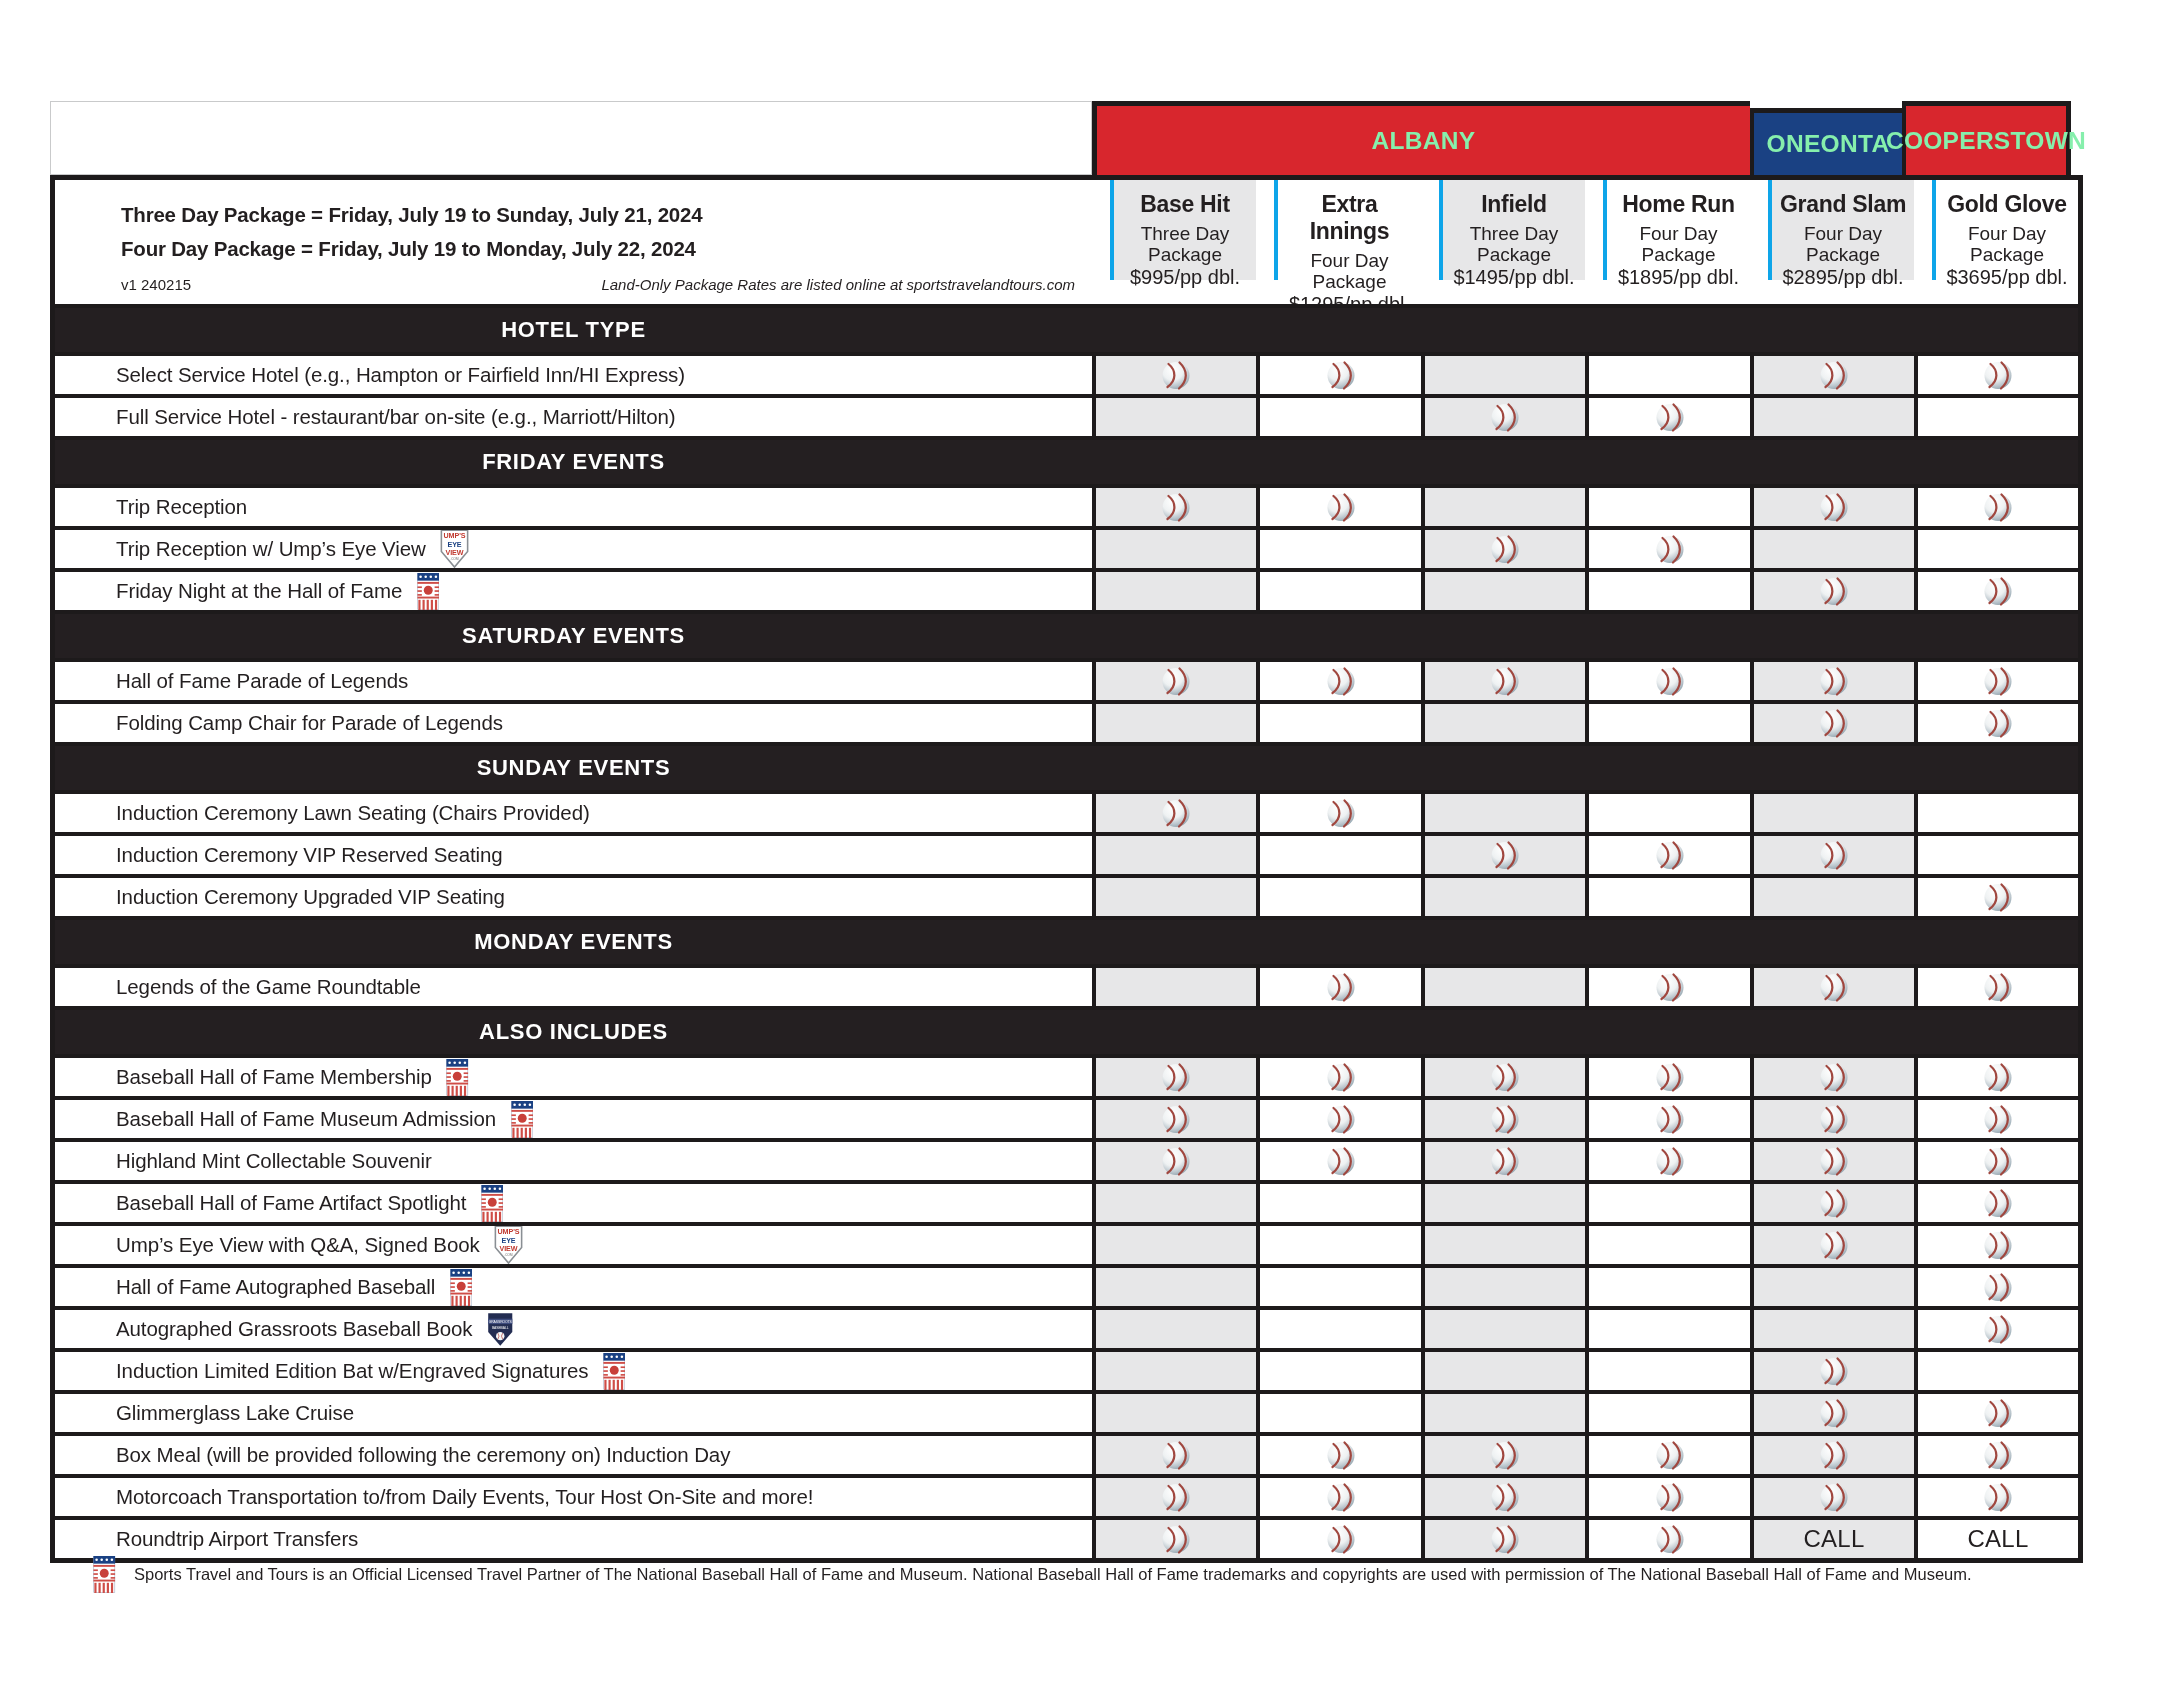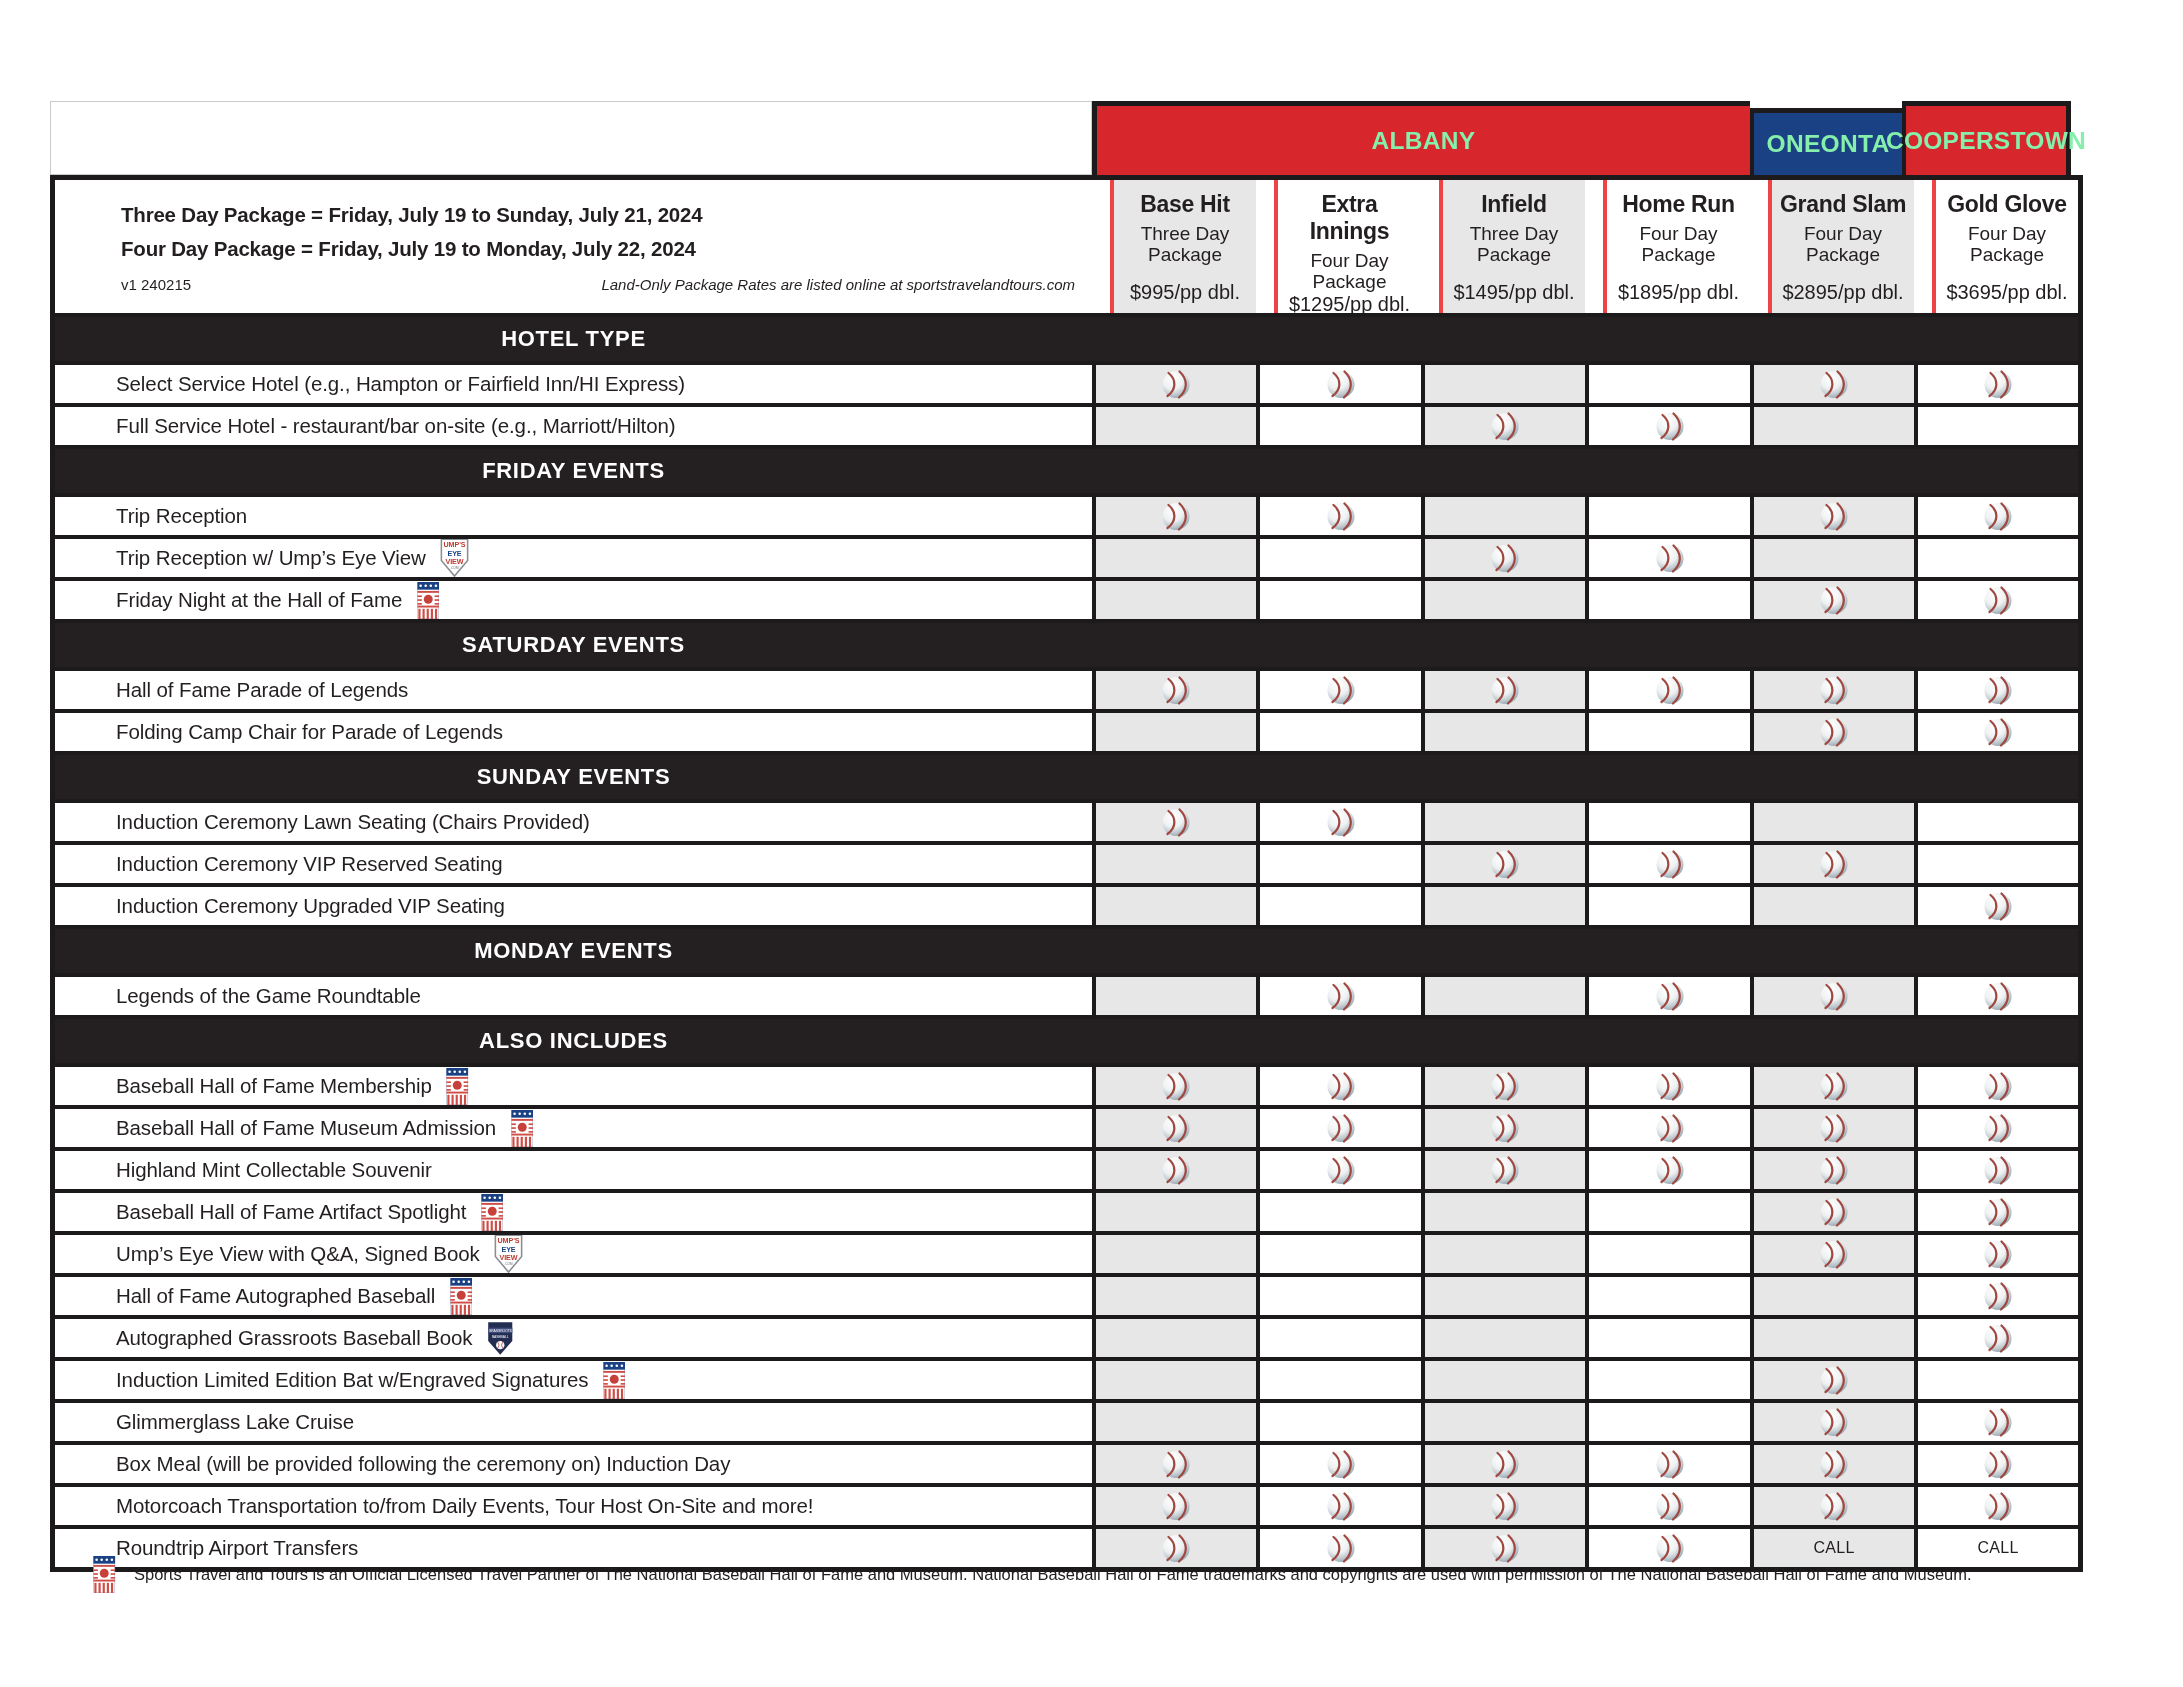--- a/index.html
+++ b/index.html
@@ -31,21 +31,21 @@
     width:2033px; box-sizing:border-box;
     border:5.3px solid #1d1a1b; background:#fff;
   }
   .info-cell { position:relative; height:124px; box-sizing:border-box; padding:22.5px 16px 9.3px 66px; }
   .info-line { font-weight:bold; font-size:20.5px; margin-bottom:10.6px; letter-spacing:-0.2px; }
   .info-bottom { position:absolute; left:66px; right:17px; bottom:10.6px; display:flex; justify-content:space-between; align-items:baseline; }
   .version { font-size:15px; }
   .note { font-size:15px; font-style:italic; }
 
   .pkg-cell {
-    height:133px; box-sizing:border-box; border-left:4px solid #ef4444;
+    height:100px; box-sizing:border-box; border-left:4px solid #0ea5e9;
     display:flex; flex-direction:column; align-items:center; text-align:center;
     padding:10.6px 4px 9.3px;
     margin-left:18px;
   }
   .pkg-name { font-weight:bold; font-size:23px; letter-spacing:-0.3px; }
   .pkg-duration { font-size:19px; line-height:1.13; width:106px; margin-top:5.3px; }
   .pkg-price { font-size:20px; margin-top:auto; }
 
   .section-bar {
     grid-column:1 / -1; height:48px; box-sizing:border-box;
@@ -57,21 +57,21 @@
   .label-cell {
     height:42px; box-sizing:border-box; border-top:4px solid #1d1a1b;
     display:flex; align-items:center; gap:14.6px; padding-left:61px; padding-right:0;
     background:#fff; font-size:20.5px; letter-spacing:-0.1px; white-space:nowrap; overflow:hidden;
   }
   .val-cell {
     height:42px; box-sizing:border-box; border-top:4px solid #1d1a1b; border-left:4px solid #1d1a1b;
     display:flex; align-items:center; justify-content:center; background:#fff;
   }
   .shaded { background:#e7e7e8; }
-  .call { font-size:16px; letter-spacing:0.3px; }
+  .call { font-size:24px; letter-spacing:0.3px; }
   .row-icon { display:flex; align-items:center; }
 
   
   .footer { position:absolute; left:93px; top:1556px; display:flex; align-items:center; gap:18.5px; }
   .footer-text { font-size:16.5px; }
 </style>
 </head>
 <body>
 
 <svg class="defs-svg" aria-hidden="true">

